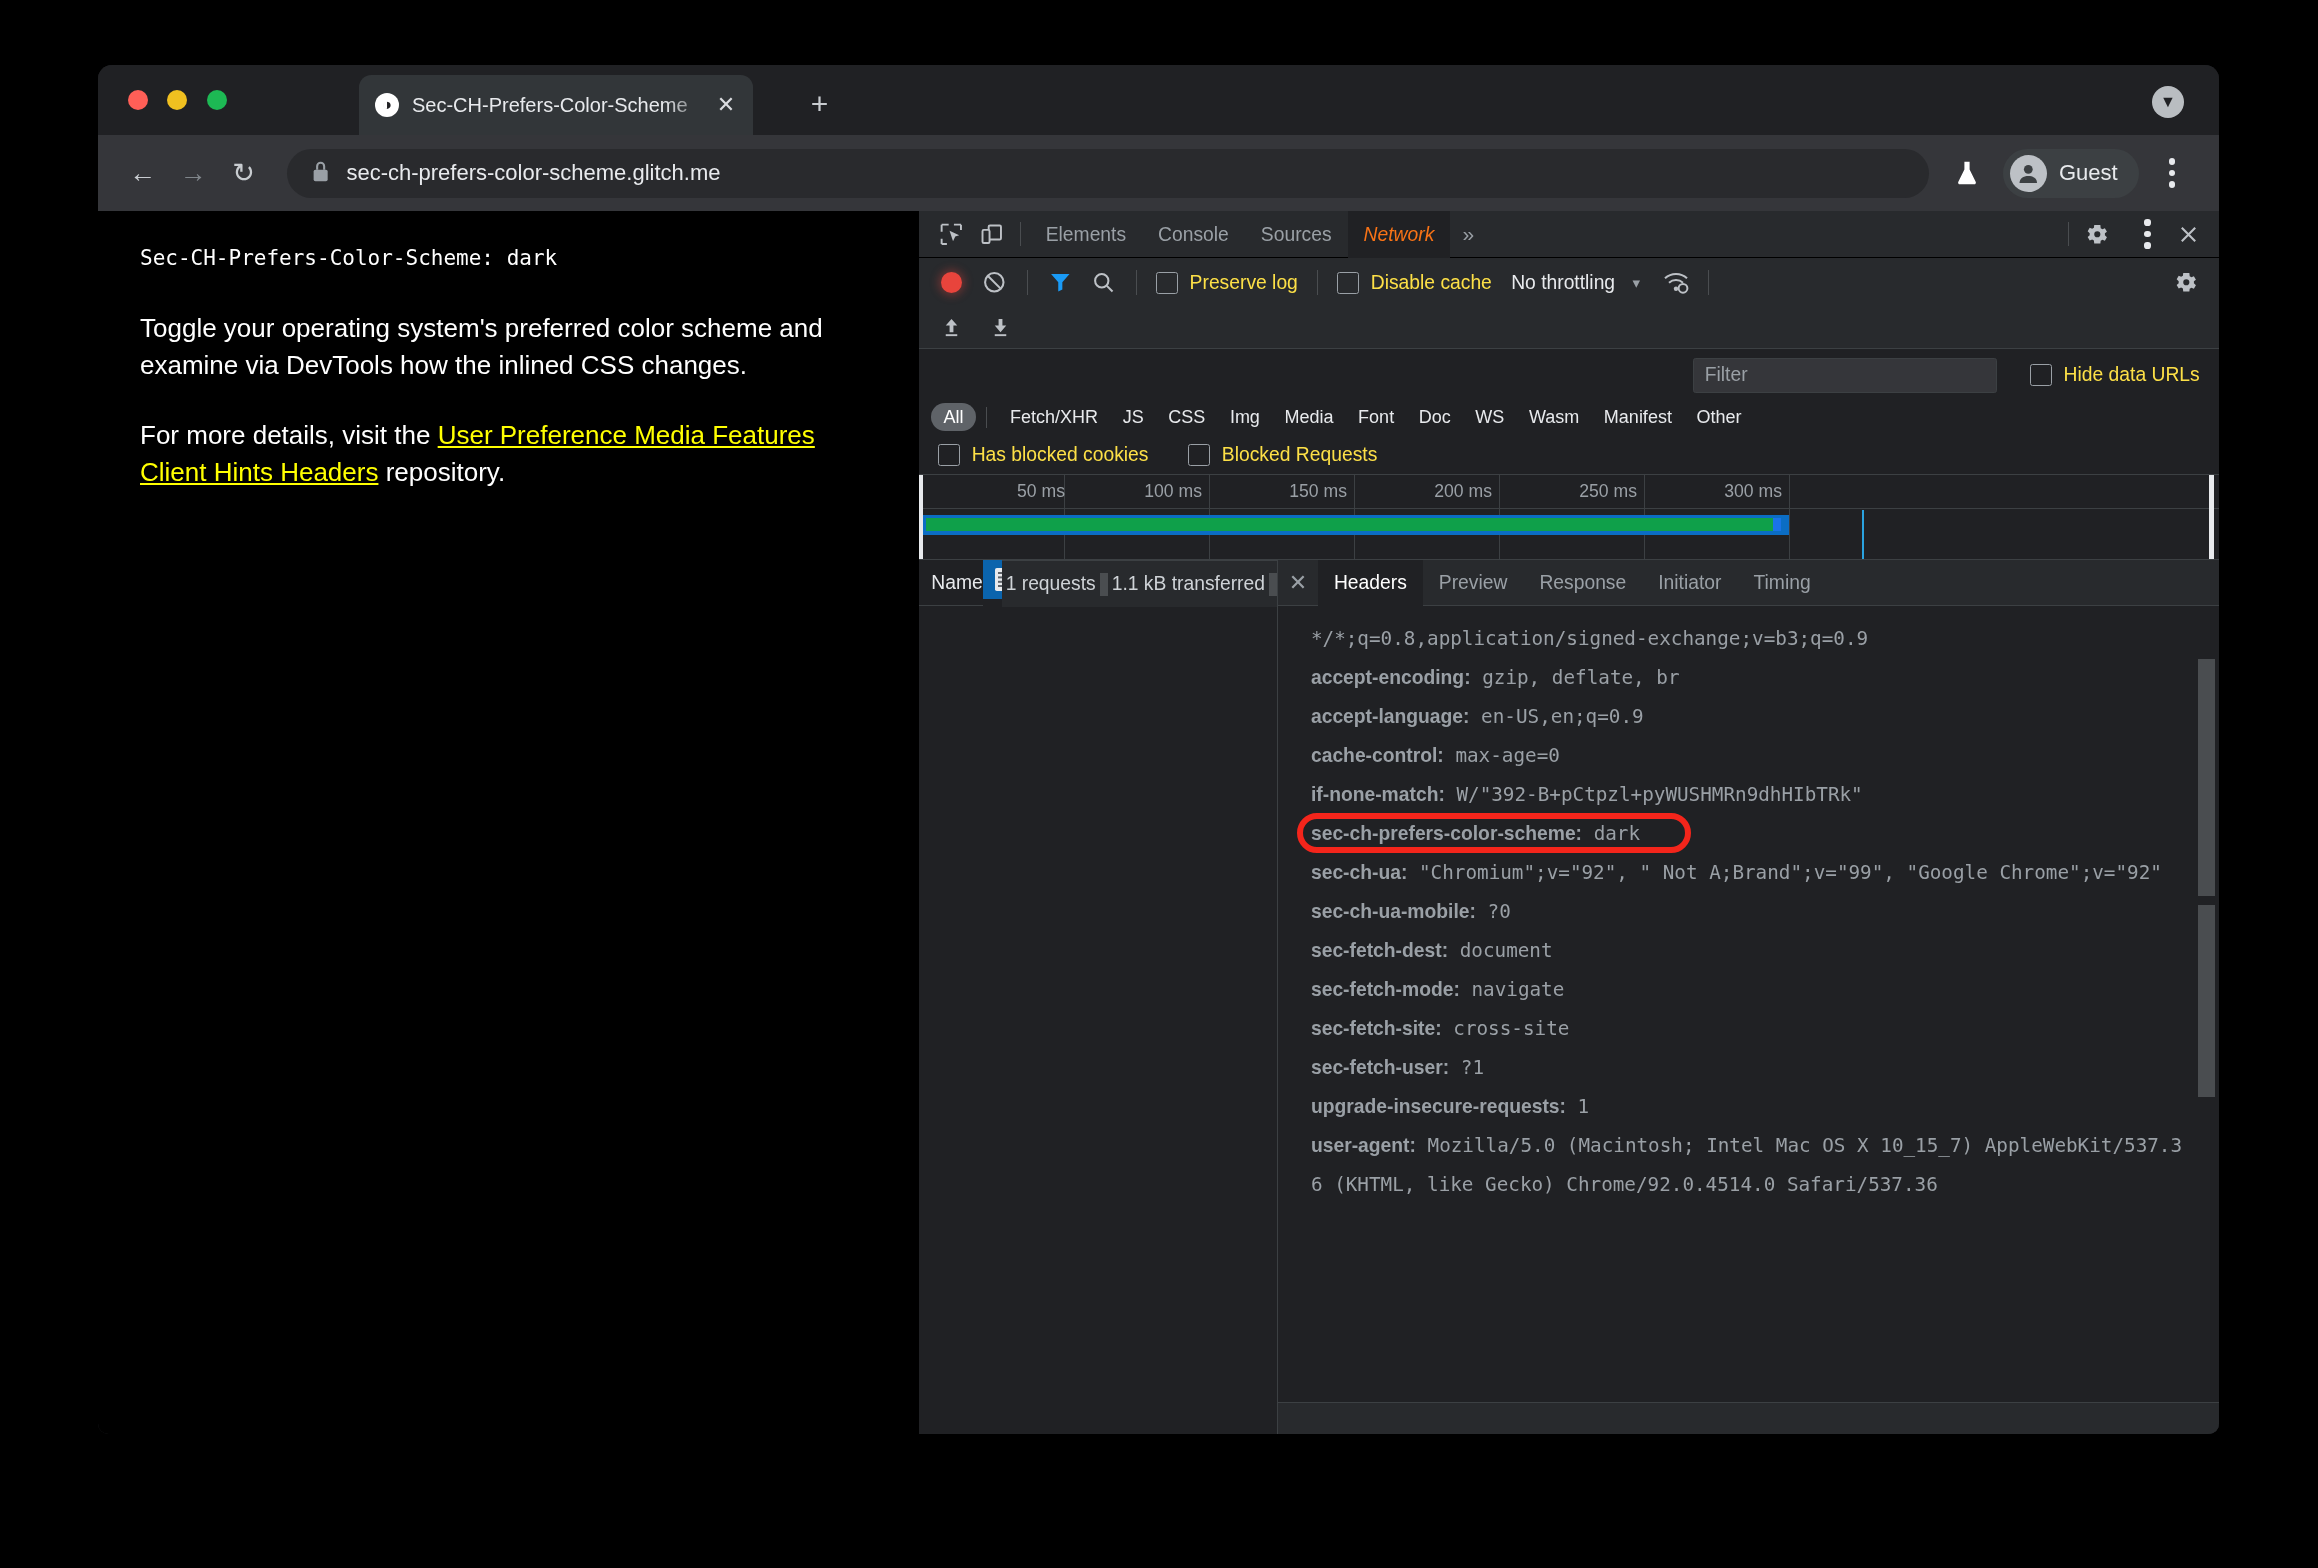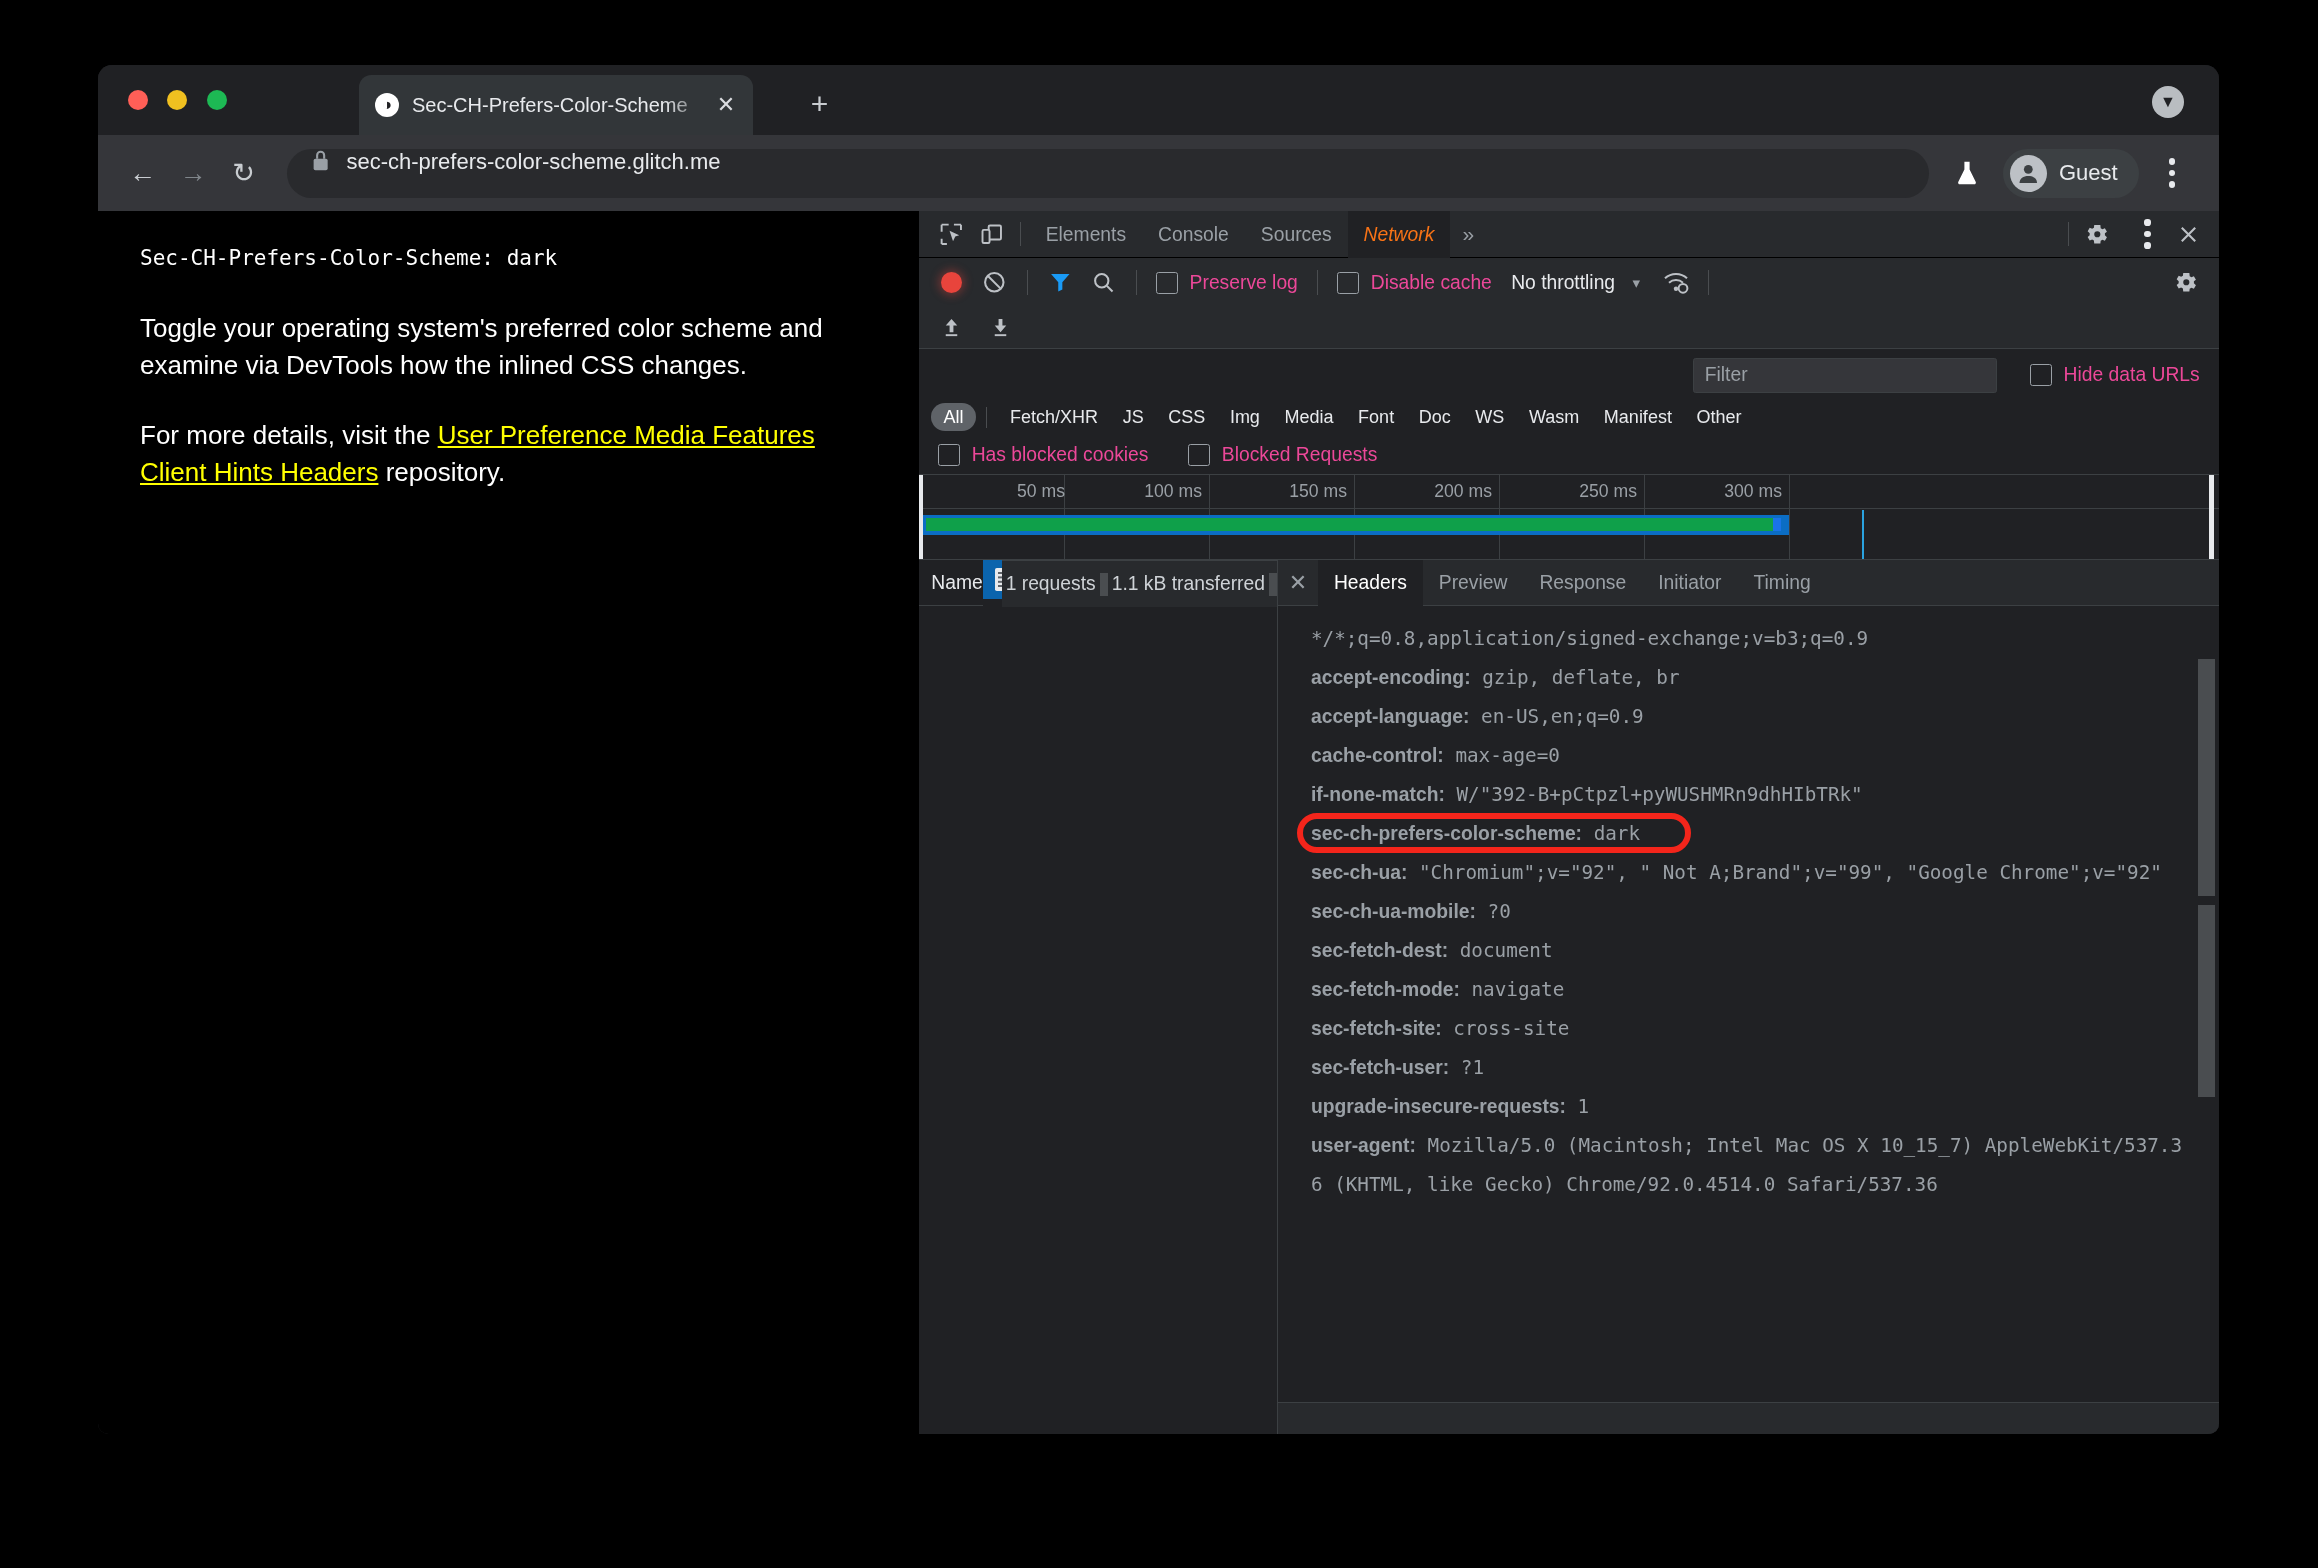--- a/index.html
+++ b/index.html
@@ -103,21 +103,21 @@
     color: #c8ccd0;
     font-size: 27px; line-height: 47px; text-align: center;
     border-radius: 50%;
   }
   .nav-btn.disabled { color: #80868b; }
   .omnibox {
     flex: 1 1 auto;
     height: 49px;
     background: #292a2d;
     border-radius: 24.6px;
-    display: flex; 
+    display: flex; align-items: center;
     padding: 0 24.6px;
     margin: 0 12.3px 0 16px;
     gap: 16px;
   }
   .lock-icon { flex: 0 0 auto; }
   .omnibox-url {
     color: #e8eaed;
     font-size: 22px;
     white-space: nowrap; overflow: hidden;
   }
@@ -235,21 +235,21 @@
     box-shadow: 0 0 8.8px 2.6px rgba(232,68,60,.35);
   }
   .cb-row { display: flex; align-items: center; gap: 11.4px; padding: 0 7px; flex: 0 0 auto; }
   .cb-box {
     width: 22px; height: 22px;
     border: 1.8px solid #9aa0a6;
     border-radius: 2.6px;
     background: transparent;
     flex: 0 0 auto;
   }
-  .cb-label { color: #ec4899; font-size: 19.3px; white-space: nowrap; }
+  .cb-label { color: #fde047; font-size: 19.3px; white-space: nowrap; }
   .throttle-val { color: #e8eaed; font-size: 19.3px; white-space: nowrap; padding-left: 8.8px; }
   .caret-dn { color: #9aa0a6; font-size: 15px; padding: 0 12.3px 0 14px; }
 
   .dt-toolbar2 {
     height: 42px;
     background: #282a2d;
     display: flex; align-items: center;
     padding: 0 12.3px;
     gap: 8.8px;
     border-bottom: 0.9px solid #3c4043;

